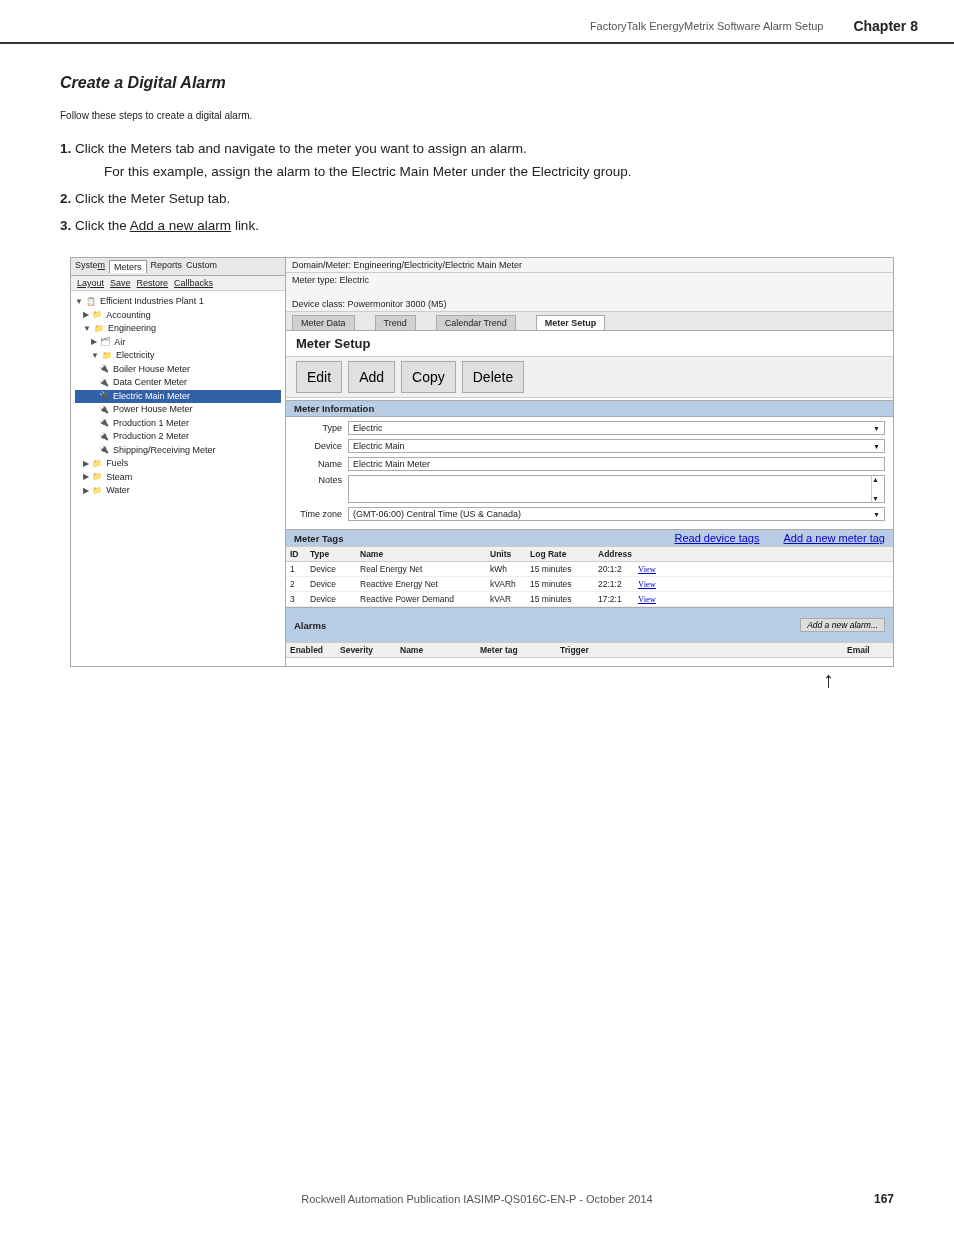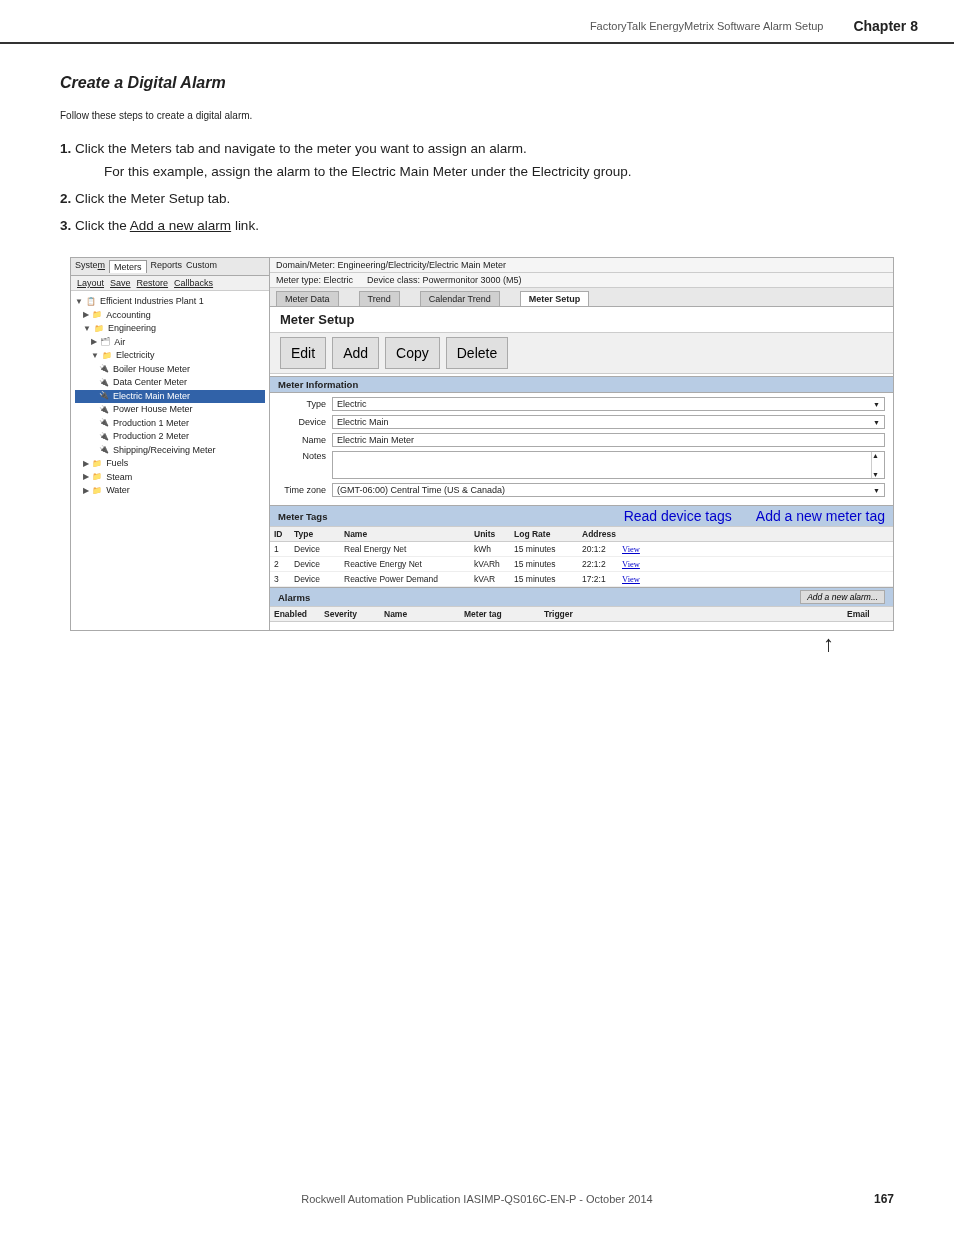--- a/index.html
+++ b/index.html
@@ -78,21 +78,21 @@
 
     
     .screenshot-area {
       margin: 24px 0 0 10px;
       display: flex;
       gap: 0;
     }
 
     
     .left-panel {
-      width: 200px;
+      width: 216px;
       border: 1px solid #aaa;
       background: #fff;
       font-size: 9.5px;
       font-family: Arial, sans-serif;
     }
     .left-panel .menu-bar {
       display: flex;
       border-bottom: 1px solid #aaa;
       background: #e8e8e8;
       padding: 2px 4px;
@@ -168,20 +168,21 @@
       border-bottom: 1px solid #ccc;
     }
     .path-bar span { font-size: 9px; }
     .meter-type-bar {
       display: flex;
       gap: 14px;
       padding: 2px 6px;
       font-size: 9px;
       border-bottom: 1px solid #ccc;
       background: #f5f5f5;
+      flex-direction: column;
     }
     .tabs-bar {
       display: flex;
       gap: 20px;
       padding: 3px 16px 0 6px;
       background: #e8e8e8;
       border-bottom: 1px solid #aaa;
     }
     .tab-item {
       padding: 2px 8px;
@@ -304,22 +305,23 @@
       justify-content: space-between;
       align-items: center;
       background: #b8cce4;
       padding: 2px 8px;
       font-size: 9.5px;
       font-weight: bold;
       border-top: 1px solid #aaa;
       border-bottom: 1px solid #ccc;
     }
     .tags-link {
-      font-size: 14px;
+      font-size: 11px;
       font-weight: normal;
+      text-decoration: underline;
       cursor: pointer;
       color: #0000cc;
       padding-left: 12px;
     }
     .tags-col-header {
       display: flex;
       background: #f0f0f0;
       border-bottom: 1px solid #ccc;
       font-size: 8.5px;
       font-weight: bold;
@@ -351,21 +353,21 @@
       cursor: pointer;
       font-family: Liberation Serif, serif;
     }
 
     
     .alarms-header-row {
       display: flex;
       justify-content: space-between;
       align-items: center;
       background: #b8cce4;
-      padding: 2px 8px;
+      padding: 10px 8px;
       font-size: 9.5px;
       font-weight: bold;
       border-top: 1px solid #aaa;
       border-bottom: 1px solid #ccc;
     }
     .add-alarm-btn {
       font-size: 8.5px;
       font-weight: normal;
       background: #ddd;
       border: 1px solid #aaa;

